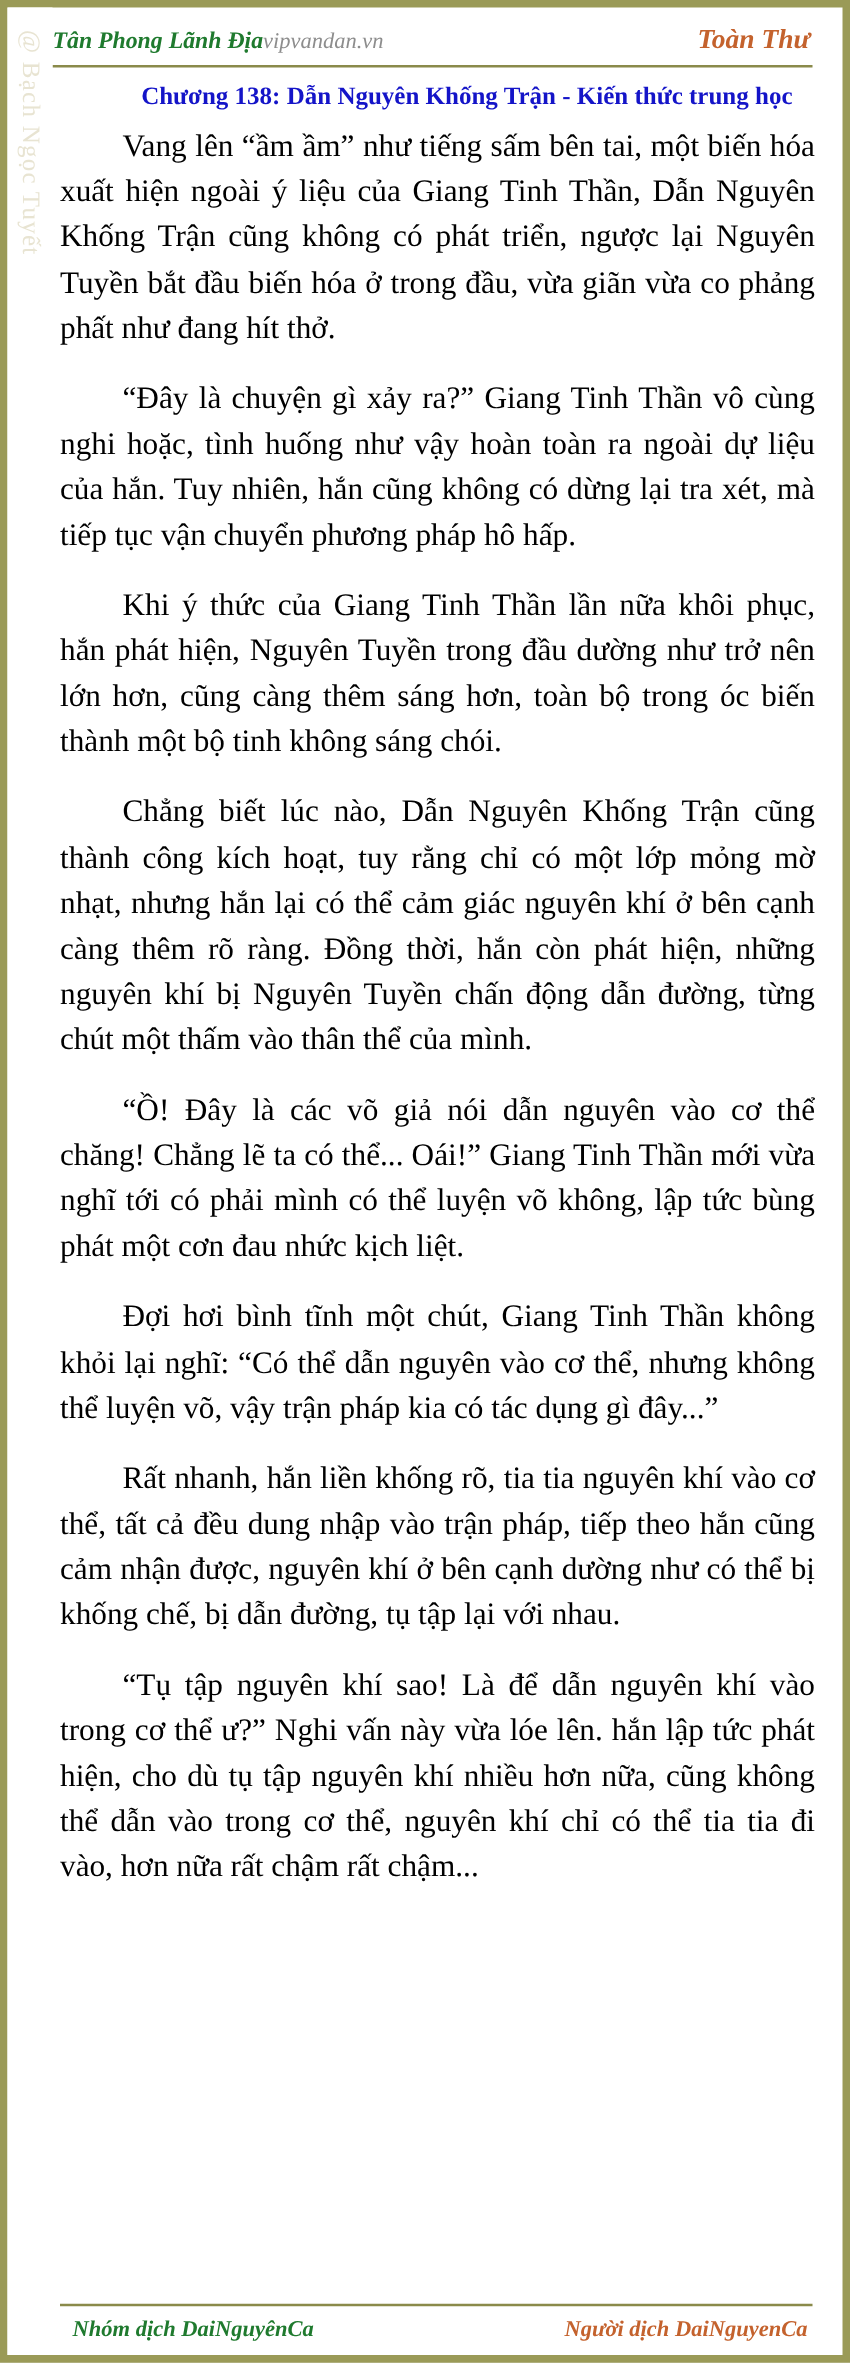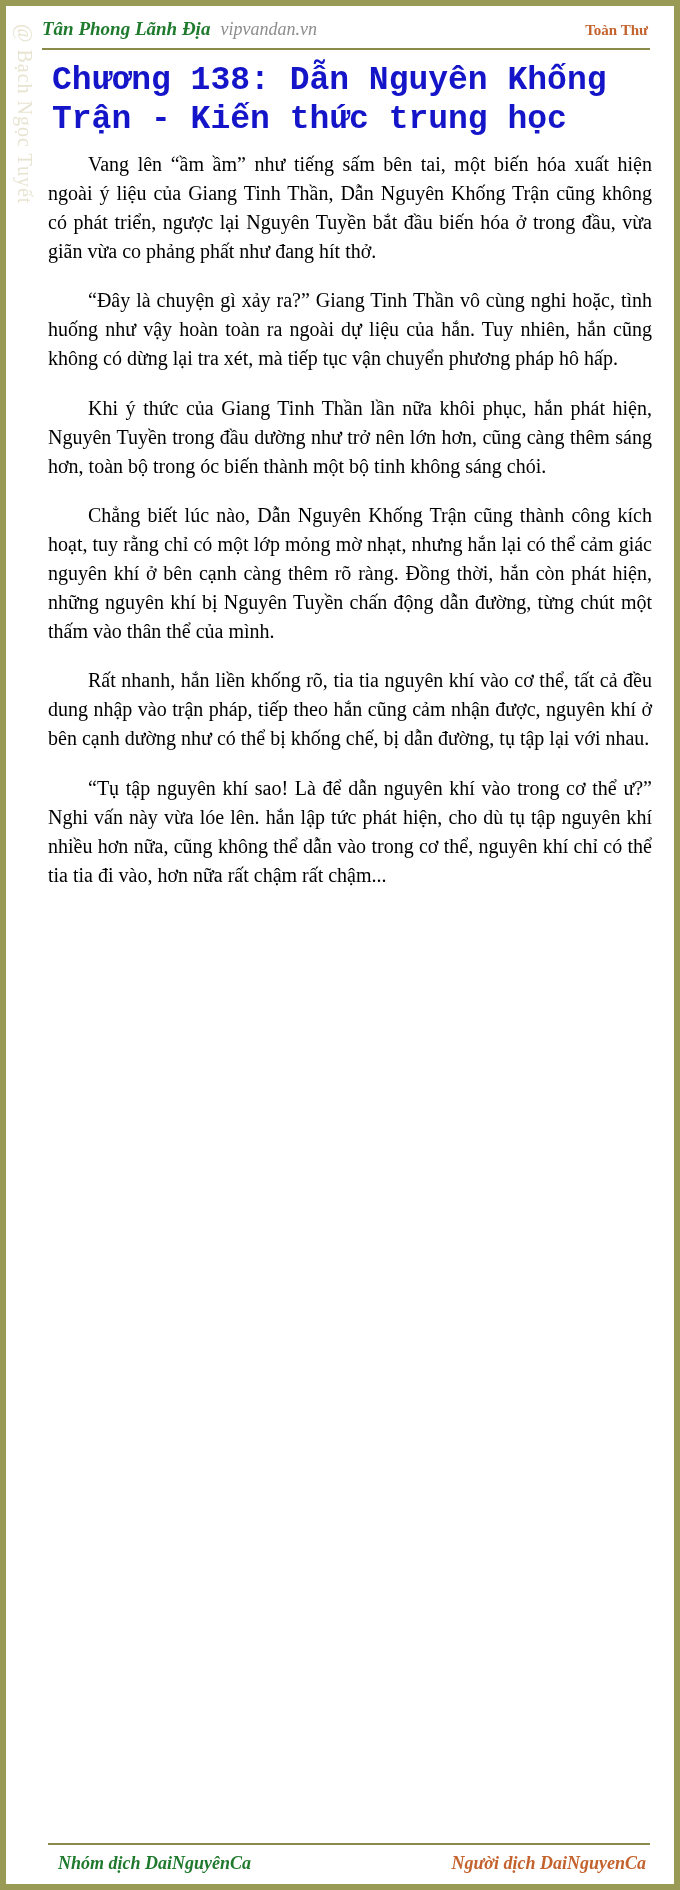--- a/index.html
+++ b/index.html
@@ -78,56 +78,56 @@
     font-weight: bold;
     font-size: 19px;
     color: #1f7a2e;
     white-space: nowrap;
   }
   .brand-url {
     font-family: "Liberation Serif", "DejaVu Serif", serif;
     font-style: italic;
     font-size: 18px;
     color: #8d8d8d;
-    margin-left: 10px;
     white-space: nowrap;
   }
   .brand-right {
     margin-left: auto;
     font-family: "Liberation Serif", "DejaVu Serif", serif;
-    font-weight: bold;
-    font-size: 15px;
+    font-style: italic;
+    font-weight: bold;
+    font-size: 22px;
     color: #c4622d;
     white-space: nowrap;
     padding-right: 4px;
   }
   .rule {
     height: 0;
     border-top: 2px solid #8a8a4a;
     margin: 2px 2px 0 0;
   }
 
   
   .chapter-title {
-    font-family: Liberation Mono, monospace;
-    font-size: 33px;
+    font-family: Liberation Serif, serif;
+    font-size: 20px;
     color: #1414c8;
-    text-align: left;
+    text-align: right;
     line-height: 1.18;
     margin: 12px 18px 4px 10px;
   }
 
   
   .body-text {
     flex: 1 1 auto;
     padding: 6px 0 0 6px;
   }
   .body-text p {
     font-family: "Liberation Serif", "DejaVu Serif", serif;
-    font-size: 20px;
+    font-size: 25px;
     line-height: 1.455;
     color: #000000;
     text-align: justify;
     text-indent: 2.0em;
     margin: 0 0 20px 0;
     -webkit-hyphens: none;
     hyphens: none;
   }
 
   
@@ -184,20 +184,22 @@
 
       <div class="rule"></div>
 
       <h1 class="chapter-title">Chương 138: Dẫn Nguyên Khống Trận - Kiến thức trung học</h1>
 
       <div class="body-text">
         <p>Vang lên “ầm ầm” như tiếng sấm bên tai, một biến hóa xuất hiện ngoài ý liệu của Giang Tinh Thần, Dẫn Nguyên Khống Trận cũng không có phát triển, ngược lại Nguyên Tuyền bắt đầu biến hóa ở trong đầu, vừa giãn vừa co phảng phất như đang hít thở.</p>
         <p>“Đây là chuyện gì xảy ra?” Giang Tinh Thần vô cùng nghi hoặc, tình huống như vậy hoàn toàn ra ngoài dự liệu của hắn. Tuy nhiên, hắn cũng không có dừng lại tra xét, mà tiếp tục vận chuyển phương pháp hô hấp.</p>
         <p>Khi ý thức của Giang Tinh Thần lần nữa khôi phục, hắn phát hiện, Nguyên Tuyền trong đầu dường như trở nên lớn hơn, cũng càng thêm sáng hơn, toàn bộ trong óc biến thành một bộ tinh không sáng chói.</p>
         <p>Chẳng biết lúc nào, Dẫn Nguyên Khống Trận cũng thành công kích hoạt, tuy rằng chỉ có một lớp mỏng mờ nhạt, nhưng hắn lại có thể cảm giác nguyên khí ở bên cạnh càng thêm rõ ràng. Đồng thời, hắn còn phát hiện, những nguyên khí bị Nguyên Tuyền chấn động dẫn đường, từng chút một thấm vào thân thể của mình.</p>
+        <p>“Ồ! Đây là các võ giả nói dẫn nguyên vào cơ thể chăng! Chẳng lẽ ta có thể... Oái!” Giang Tinh Thần mới vừa nghĩ tới có phải mình có thể luyện võ không, lập tức bùng phát một cơn đau nhức kịch liệt.</p>
+        <p>Đợi hơi bình tĩnh một chút, Giang Tinh Thần không khỏi lại nghĩ: “Có thể dẫn nguyên vào cơ thể, nhưng không thể luyện võ, vậy trận pháp kia có tác dụng gì đây...”</p>
         <p>Rất nhanh, hắn liền khống rõ, tia tia nguyên khí vào cơ thể, tất cả đều dung nhập vào trận pháp, tiếp theo hắn cũng cảm nhận được, nguyên khí ở bên cạnh dường như có thể bị khống chế, bị dẫn đường, tụ tập lại với nhau.</p>
         <p>“Tụ tập nguyên khí sao! Là để dẫn nguyên khí vào trong cơ thể ư?” Nghi vấn này vừa lóe lên. hắn lập tức phát hiện, cho dù tụ tập nguyên khí nhiều hơn nữa, cũng không thể dẫn vào trong cơ thể, nguyên khí chỉ có thể tia tia đi vào, hơn nữa rất chậm rất chậm...</p>
       </div>
 
       <div class="site-footer">
         <div class="footer-rule"></div>
         <div class="footer-row">
           <span class="footer-left">Nhóm dịch DaiNguyênCa</span>
           <span class="footer-right">Người dịch DaiNguyenCa</span>
         </div>

